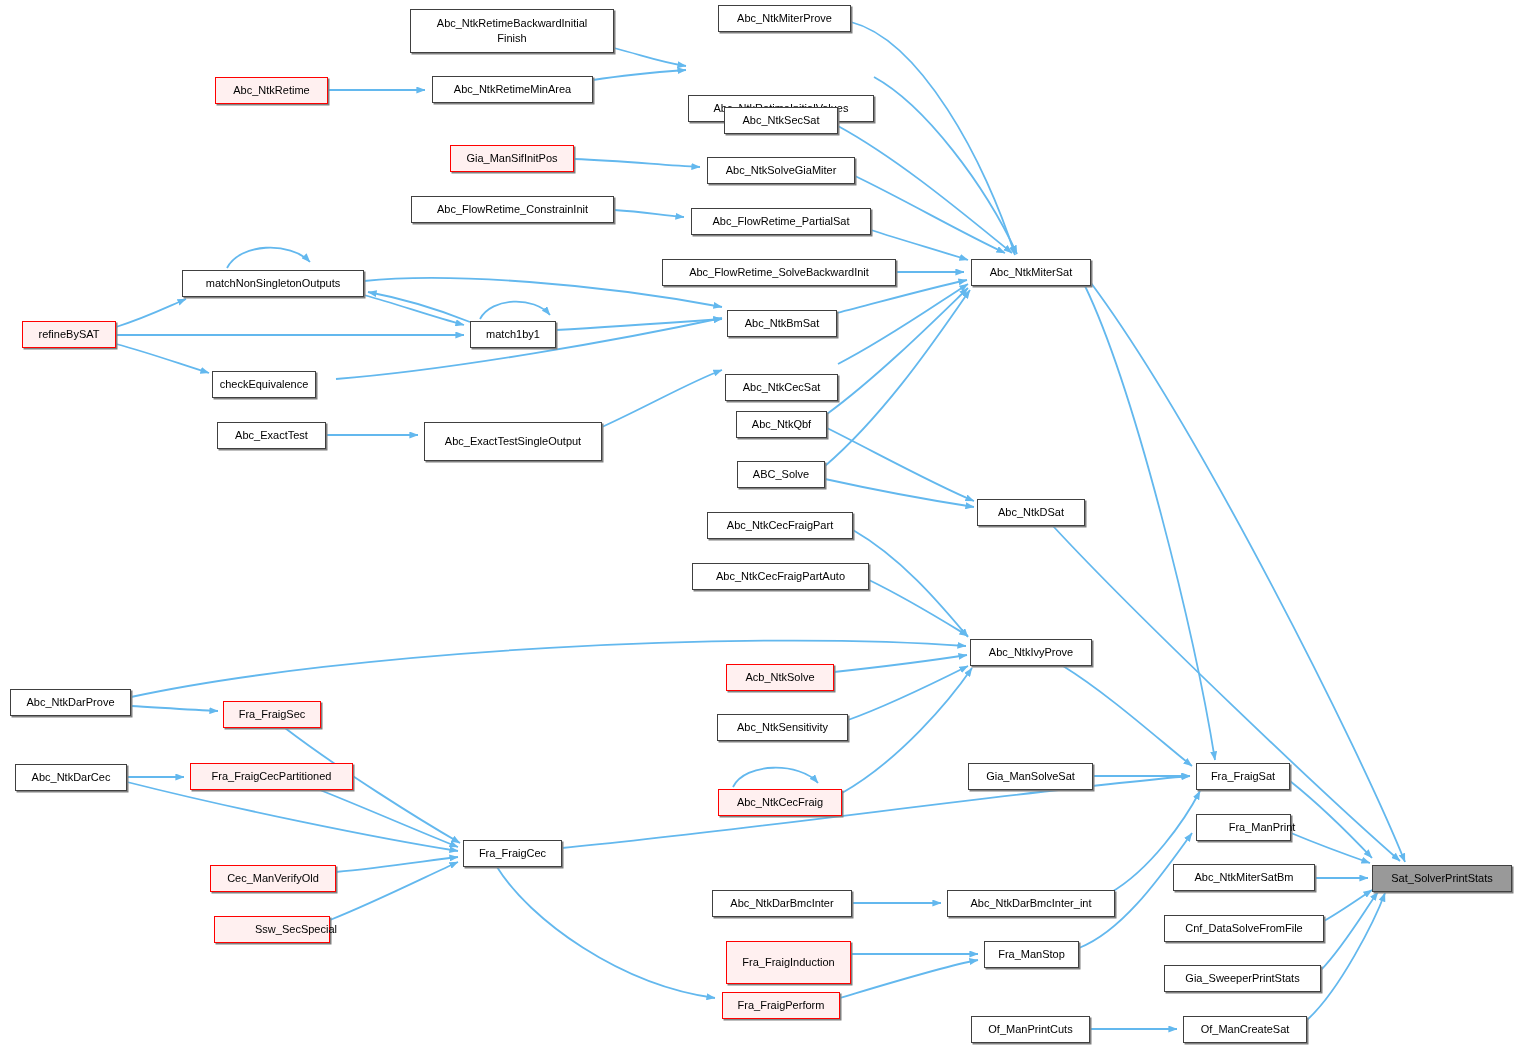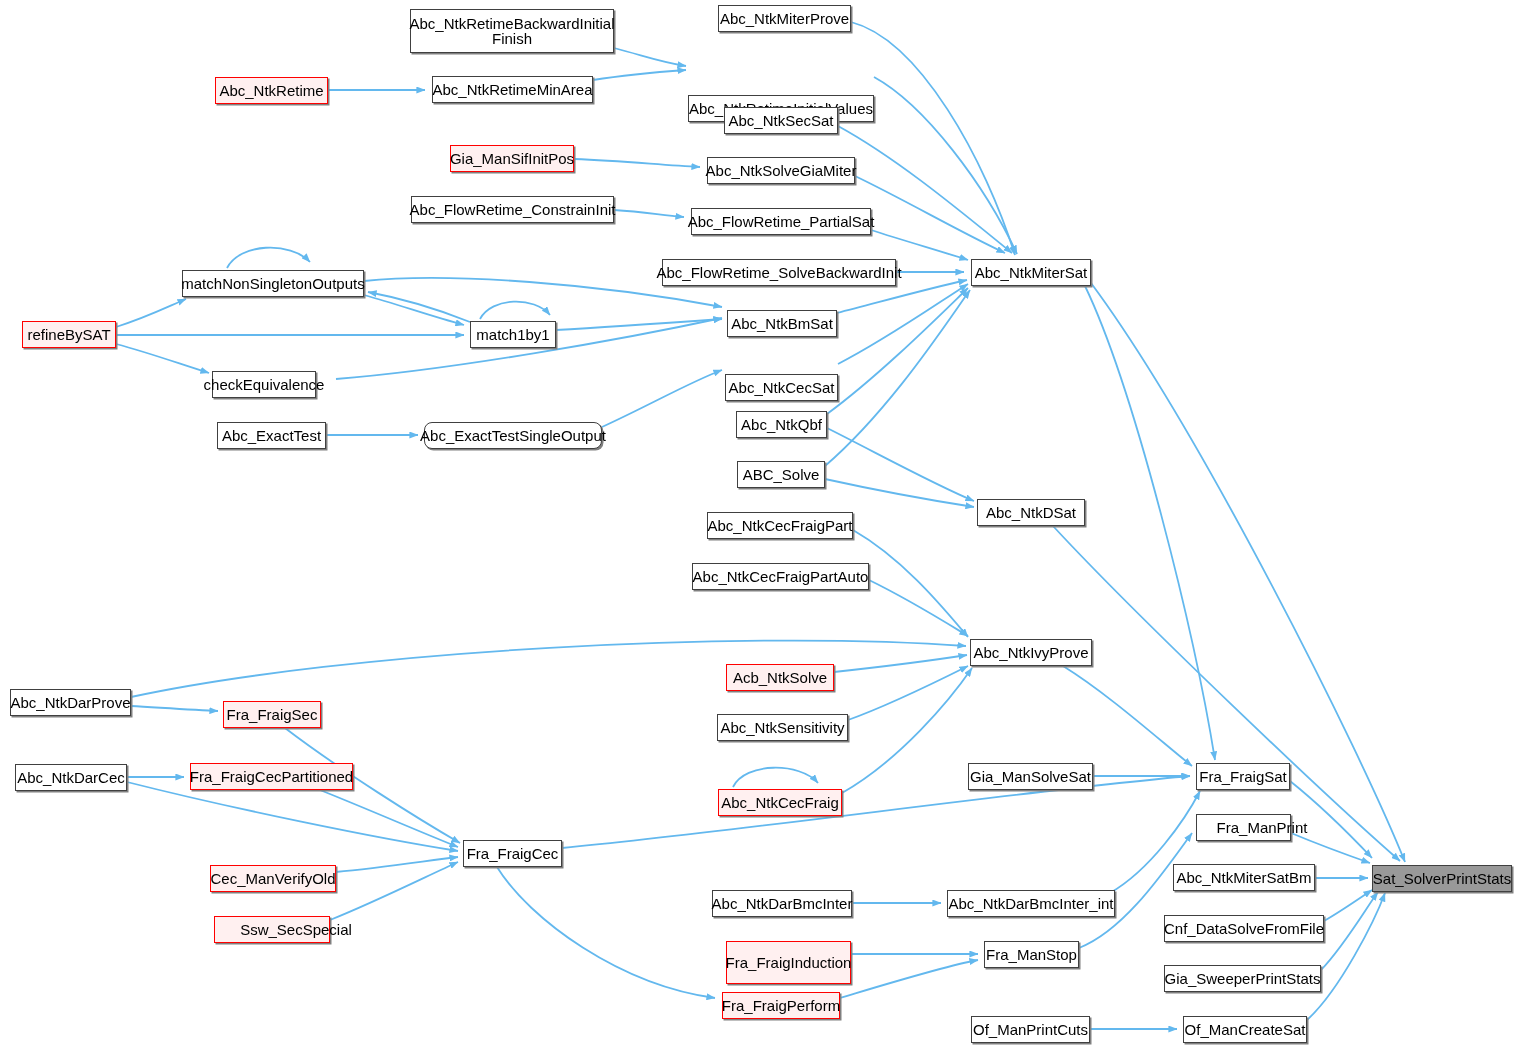--- a/index.html
+++ b/index.html
@@ -22,21 +22,21 @@
     height: 1049px;
     pointer-events: none;
   }
   .node {
     position: absolute;
     box-sizing: border-box;
     display: flex;
     align-items: center;
     justify-content: center;
     text-align: center;
-    font-size: 15px;
+    font-size: 11px;
     line-height: 15px;
     color: #000000;
     white-space: pre-line;
     letter-spacing: 0px;
   }
   .node.normal {
     background: #ffffff;
     border: 1px solid #404040;
     box-shadow: 1.5px 1.5px 0 0 #808080;
   }
@@ -140,21 +140,21 @@
       <div class="node normal" style="left: 691px; top: 208px; width: 180px; height: 27px;">Abc_FlowRetime_PartialSat</div>
       <div class="node normal" style="left: 182px; top: 270px; width: 182px; height: 27px;">matchNonSingletonOutputs</div>
       <div class="node normal" style="left: 662px; top: 259px; width: 234px; height: 27px;">Abc_FlowRetime_SolveBackwardInit</div>
       <div class="node normal" style="left: 971px; top: 259px; width: 120px; height: 27px;">Abc_NtkMiterSat</div>
       <div class="node normal" style="left: 470px; top: 321px; width: 86px; height: 27px;">match1by1</div>
       <div class="node normal" style="left: 727px; top: 310px; width: 110px; height: 27px;">Abc_NtkBmSat</div>
       <div class="node highlight" style="left: 22px; top: 321px; width: 94px; height: 27px;">refineBySAT</div>
       <div class="node normal" style="left: 212px; top: 371px; width: 104px; height: 27px;">checkEquivalence</div>
       <div class="node normal" style="left: 725px; top: 360px; width: 113px; height: 27px; margin-top: 14px;">Abc_NtkCecSat</div>
       <div class="node normal" style="left: 217px; top: 422px; width: 109px; height: 27px;">Abc_ExactTest</div>
-      <div class="node normal" style="left: 424px; top: 422px; width: 178px; height: 27px; border-radius: 8px;">Abc_ExactTestSingleOutput</div>
+      <div class="node normal" style="left: 424px; top: 422px; width: 178px; height: 39px;">Abc_ExactTestSingleOutput</div>
       <div class="node normal" style="left: 736px; top: 411px; width: 91px; height: 27px;">Abc_NtkQbf</div>
       <div class="node normal" style="left: 737px; top: 461px; width: 88px; height: 27px;">ABC_Solve</div>
       <div class="node normal" style="left: 977px; top: 499px; width: 108px; height: 27px;">Abc_NtkDSat</div>
       <div class="node normal" style="left: 707px; top: 512px; width: 146px; height: 27px;">Abc_NtkCecFraigPart</div>
       <div class="node normal" style="left: 692px; top: 563px; width: 177px; height: 27px;">Abc_NtkCecFraigPartAuto</div>
       <div class="node normal" style="left: 970px; top: 639px; width: 122px; height: 27px;">Abc_NtkIvyProve</div>
       <div class="node normal" style="left: 10px; top: 689px; width: 121px; height: 27px;">Abc_NtkDarProve</div>
       <div class="node highlight" style="left: 726px; top: 664px; width: 108px; height: 27px;">Acb_NtkSolve</div>
       <div class="node highlight" style="left: 223px; top: 701px; width: 98px; height: 27px;">Fra_FraigSec</div>
       <div class="node normal" style="left: 717px; top: 714px; width: 131px; height: 27px;">Abc_NtkSensitivity</div>

